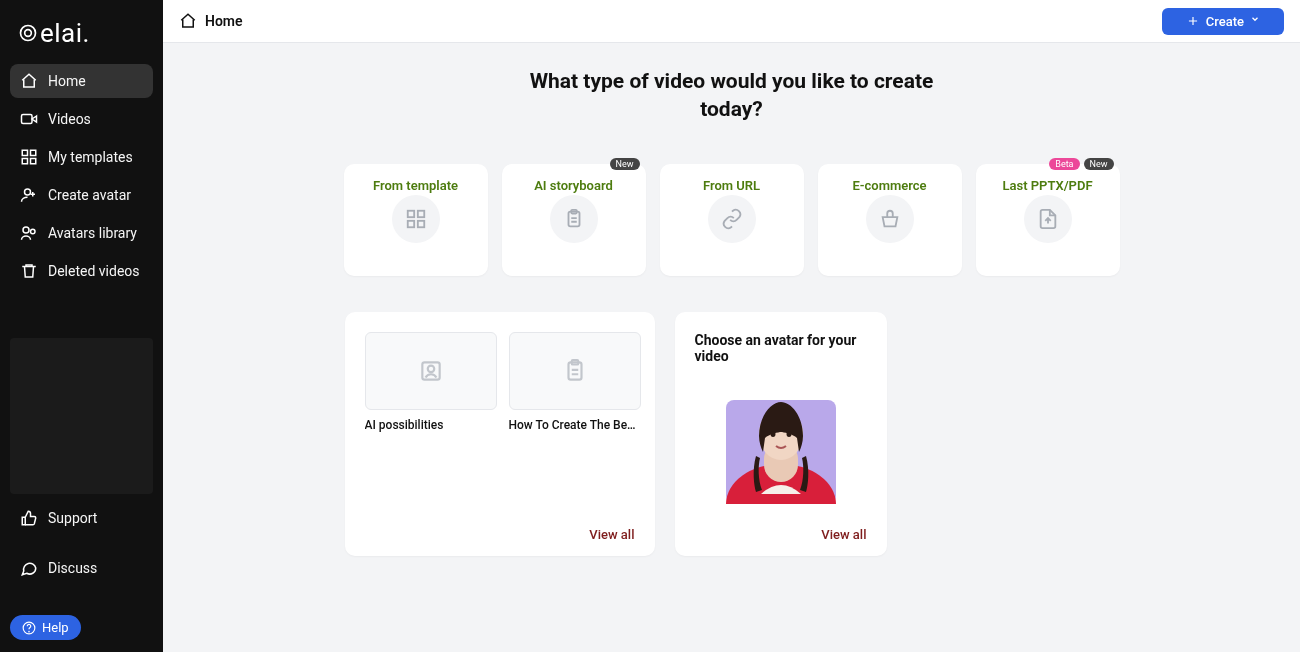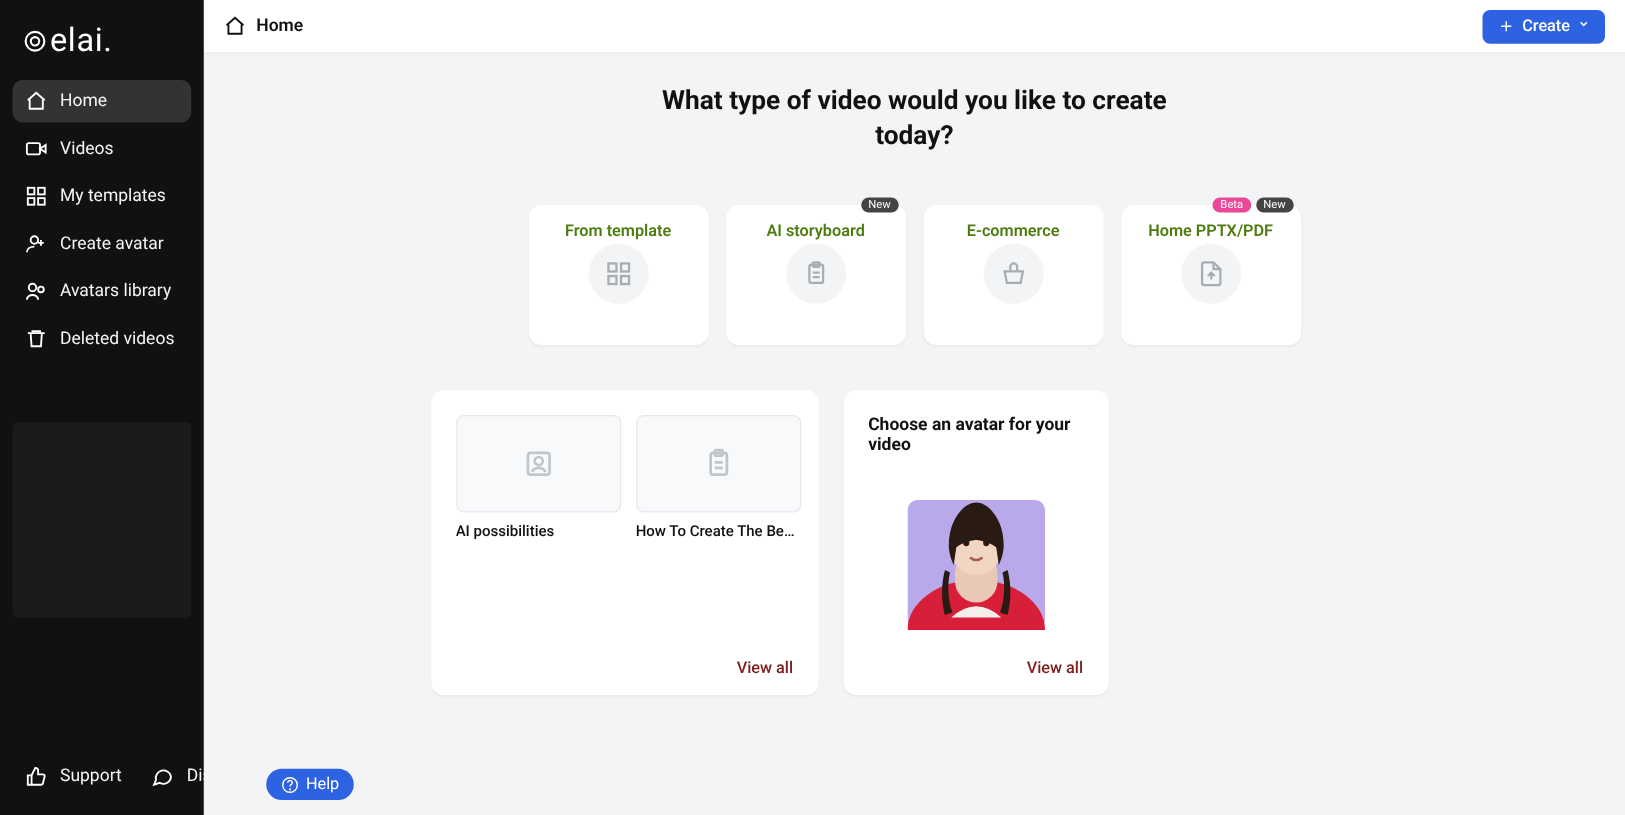--- a/index.html
+++ b/index.html
@@ -56,21 +56,22 @@
   height: 156px;
   background: #1b1b1b;
   border-radius: 4px;
 }
 .sidebar-bottom {
   position: absolute;
   bottom: 12px;
   left: 10px;
   right: 10px;
   display: flex;
-  gap: 4px;
+  flex-direction: column;
+  gap: 16px;
 }
 .help-pill {
   margin-top: 14px;
   align-self: flex-start;
   display: inline-flex;
   align-items: center;
   gap: 6px;
   background: #2d63e2;
   color: #fff;
   font-size: 13px;
@@ -100,21 +101,21 @@
 }
 .breadcrumb .icon { width: 18px; height: 18px; display:flex; }
 .create-btn {
   display: inline-flex;
   align-items: flex-start;
   gap: 6px;
   background: #2d63e2;
   color: #fff;
   font-size: 13px;
   font-weight: 500;
-  padding: 6px 12px;
+  padding: 6px 24px;
   border-radius: 6px;
   cursor: pointer;
 }
 .content {
   flex: 1;
   padding: 24px 0;
   overflow: auto;
   display: flex;
   flex-direction: column;
   align-items: center;
@@ -392,34 +393,43 @@
         <div class="tile-title">AI storyboard</div>
         <div class="tile-circle">
           <svg width="22" height="22" viewBox="0 0 24 24" fill="none" stroke-width="2">
               <rect x="6" y="4" width="12" height="16" rx="2"></rect>
               <rect x="9" y="2" width="6" height="4" rx="1"></rect>
               <path d="M9 11h6M9 15h6"></path>
             </svg>
         </div>
       </div>
       <div class="tile">
+        <div class="tile-title">From URL</div>
+        <div class="tile-circle">
+          <svg width="22" height="22" viewBox="0 0 24 24" fill="none" stroke-width="2">
+              <path d="M10 13a5 5 0 007 0l3-3a5 5 0 00-7-7l-1 1"></path>
+              <path d="M14 11a5 5 0 00-7 0l-3 3a5 5 0 007 7l1-1"></path>
+            </svg>
+        </div>
+      </div>
+      <div class="tile">
         <div class="tile-title">E-commerce</div>
         <div class="tile-circle">
           <svg width="22" height="22" viewBox="0 0 24 24" fill="none" stroke-width="2">
               <path d="M4 10h16l-2 10H6z"></path>
               <path d="M9 10V6a3 3 0 016 0v4"></path>
             </svg>
         </div>
       </div>
       <div class="tile">
         <div class="badges">
           <span class="badge beta">Beta</span>
           <span class="badge new">New</span>
         </div>
-        <div class="tile-title">Home PPTX/PDF</div>
+        <div class="tile-title">Last PPTX/PDF</div>
         <div class="tile-circle">
           <svg width="22" height="22" viewBox="0 0 24 24" fill="none" stroke-width="2">
               <path d="M14 2H6a2 2 0 00-2 2v16a2 2 0 002 2h12a2 2 0 002-2V8z"></path>
               <path d="M14 2v6h6"></path>
               <path d="M12 17v-6M9 14l3-3 3 3"></path>
             </svg>
         </div>
       </div>
     </div>
 

